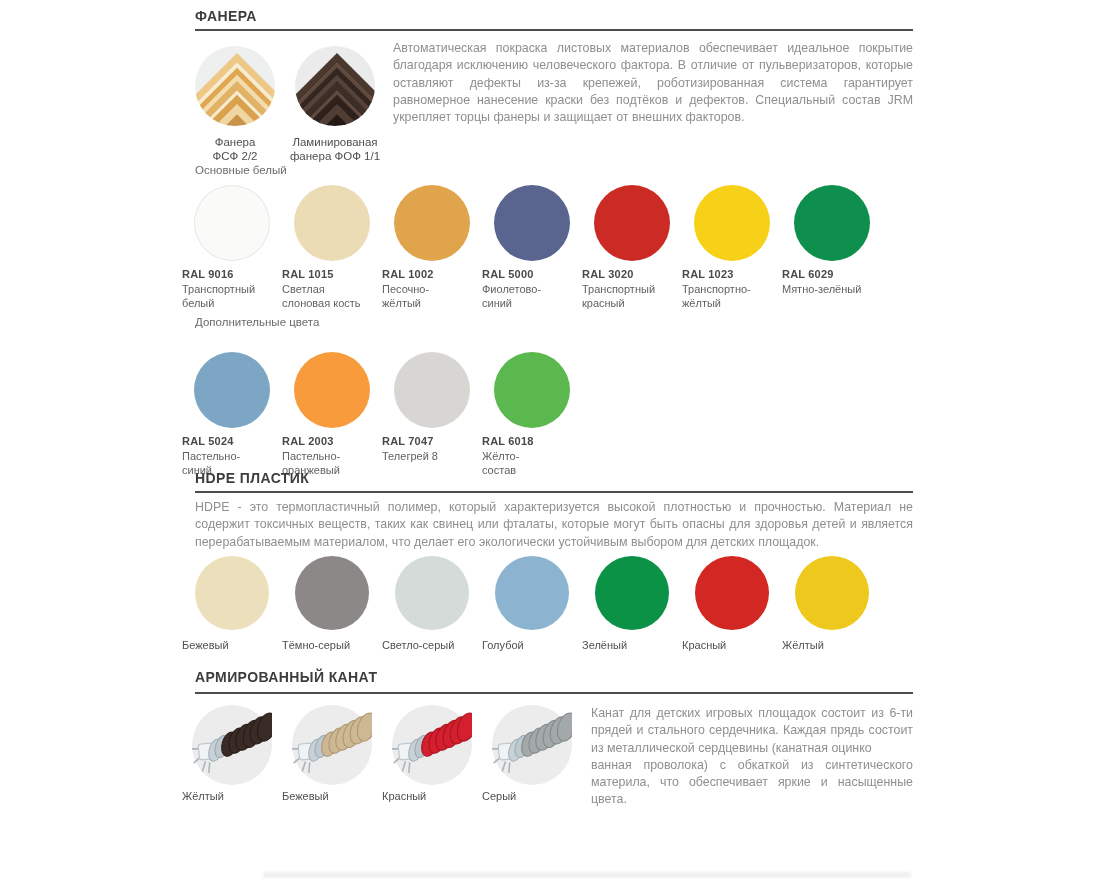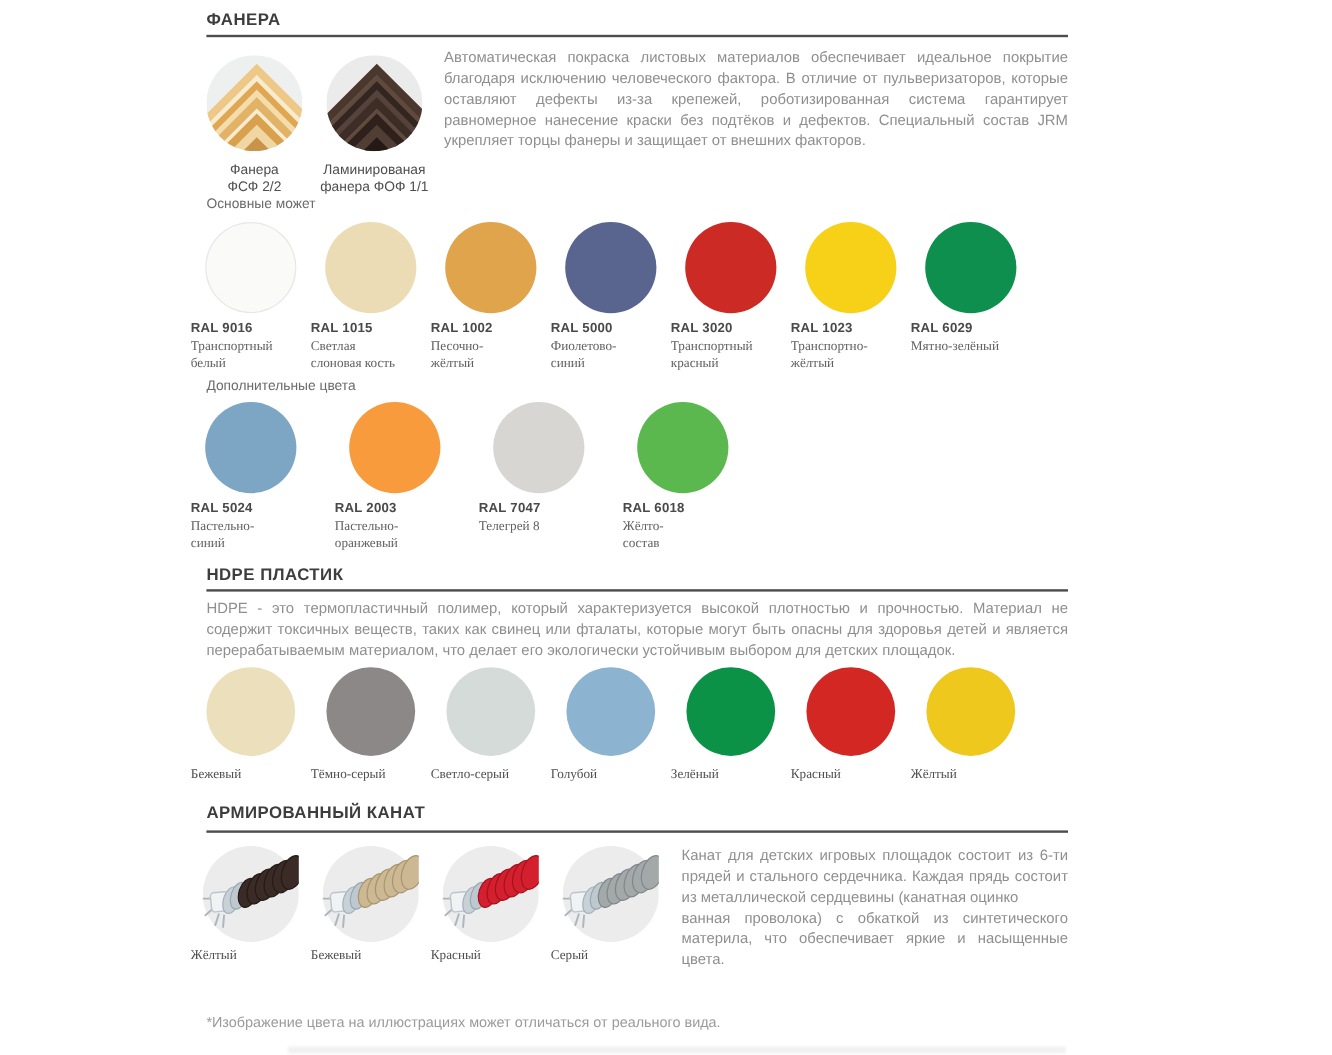--- a/index.html
+++ b/index.html
@@ -2,21 +2,21 @@
 <html lang="ru"><head>
 <meta charset="utf-8">
 <style>
   * { margin:0; padding:0; box-sizing:border-box; }
   html,body { background:#ffffff; }
   body {
     width:1110px; height:879px;
     font-family:"Liberation Sans", sans-serif;
     color:#444; overflow:hidden; position:relative;
   }
-  .page { position:absolute; inset:0; background:#fff; }
+  .page { position:absolute; inset:0; background:#fff;margin-left:23px; }
   .content { position:absolute; left:172px; top:0; width:718px; height:100%; }
 
   .sec-title {
     position:absolute; left:0;
     font-size:14px; font-weight:bold; color:#3d3d3d;
     letter-spacing:0.4px; white-space:nowrap;
   }
   .rule { position:absolute; left:0; width:718px; height:0; border-top:2px solid #4d4d4d; }
 
   .para {
@@ -29,21 +29,21 @@
 
   .row { position:absolute; left:-13px; display:flex; }
   .cell { width:100px; flex:0 0 100px; }
   .dot {
     width:76px; height:76px; border-radius:50%;
     margin:0 auto 7px auto;
   }
   .dot.ring { box-shadow: inset 0 0 0 1px #e7e7e7; }
   .hdpe-cell .dot { width:74px; height:74px; margin-bottom:9px; }
   .code { font-size:11px; font-weight:bold; color:#494949; margin-bottom:3px; letter-spacing:0.2px; }
-  .cname { font-size:11px; line-height:13.5px; color:#616161; white-space:pre-line;font-family:Liberation Serif, serif; }
+  .cname { font-size:11px; line-height:13.5px; color:#616161; white-space:pre-line; }
   .hdpe-cell .cname, .rope-cell .cname { font-size:11px; color:#4f4f4f; }
 
   .figures { position:absolute; left:-10px; display:flex; }
   .figure { width:100px; text-align:center; flex:0 0 100px; }
   .figure svg { display:block; margin:0 auto 9px auto; }
   .fig-caption { font-size:11.5px; line-height:14px; color:#4e4e4e; white-space:pre-line; }
 
   .rope-cell svg { display:block; margin:0 auto 5px auto; }
 
   .footnote { position:absolute; left:172px; top:845px; font-size:12px; color:#9b9b9b; }
@@ -103,21 +103,21 @@
             <path d="M-10 126 L42 74 L94 126" stroke="#241915" stroke-width="8"></path>
           </g>
         </svg>
         <div class="fig-caption">Ламинированая
 фанера ФОФ 1/1</div>
       </div>
     </div>
 
     <p class="para" style="left:198px; top:40px; width:520px;">Автоматическая покраска листовых материалов обеспечивает идеальное покрытие благодаря исключению человеческого фактора. В отличие от пульверизаторов, которые оставляют дефекты из-за крепежей, роботизированная система гарантирует равномерное нанесение краски без подтёков и дефектов. Специальный состав JRM укрепляет торцы фанеры и защищает от внешних факторов.</p>
 
-    <div class="sub-label" style="top:164px;">Основные может</div>
+    <div class="sub-label" style="top:164px;">Основные белый</div>
 
     <div class="row" style="top:185px;">
 
         <div class="cell">
           <div class="dot ring" style="background: rgb(250, 250, 248);"></div>
           <div class="code">RAL 9016</div>
           <div class="cname">Транспортный
 белый</div>
         </div>
 
@@ -158,21 +158,21 @@
 
         <div class="cell">
           <div class="dot" style="background: rgb(15, 143, 78);"></div>
           <div class="code">RAL 6029</div>
           <div class="cname">Мятно-зелёный</div>
         </div>
       </div>
 
     <div class="sub-label" style="top:316px;">Дополнительные цвета</div>
 
-    <div class="row" style="top:335px;gap:20px;">
+    <div class="row" style="top:352px;">
 
         <div class="cell">
           <div class="dot" style="background: rgb(125, 166, 196);"></div>
           <div class="code">RAL 5024</div>
           <div class="cname">Пастельно-
 синий</div>
         </div>
 
         <div class="cell">
           <div class="dot" style="background: rgb(247, 155, 60);"></div>
@@ -317,15 +317,14 @@
           </svg>
           <div class="cname">Серый</div>
         </div>
       </div>
 
     <p class="para" style="left:396px; top:705px; width:322px;">Канат для детских игровых площадок состоит из 6-ти прядей и стального сердечника. Каждая прядь состоит из металлической сердцевины (канатная оцинко
 ванная проволока) с обкаткой из синтетического материла, что обеспечивает яркие и насыщенные цвета.</p>
 
   </div>
 
-  <div class="footnote">*Изображение цвета на иллюстрациях может отличаться от реального вида.</div>
   <div class="faint-bar"></div>
 </div>
 
 </body></html>

